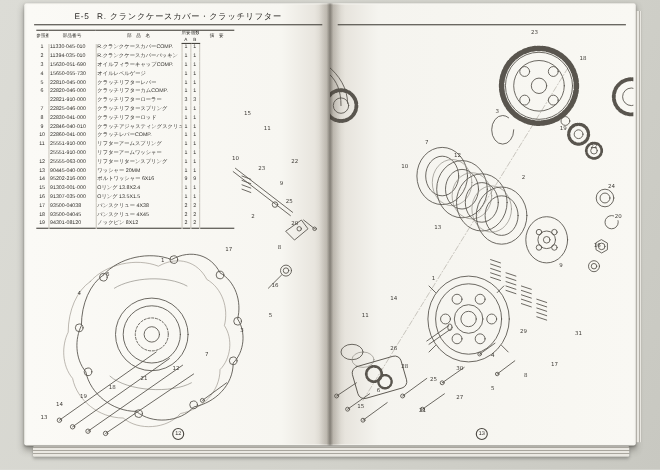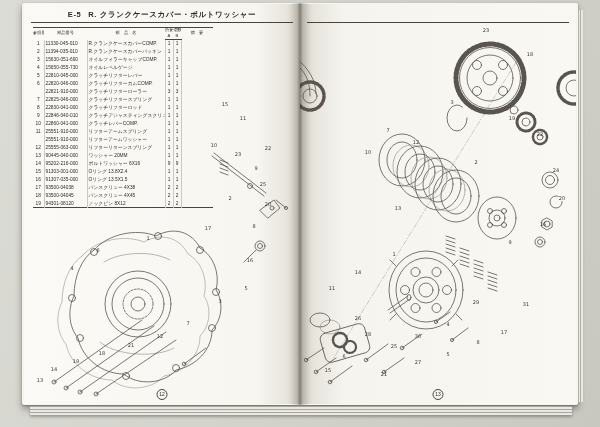--- a/index.html
+++ b/index.html
@@ -24,21 +24,21 @@
                  rgba(48,43,36,.45) 50%, rgba(90,80,68,.16) 65%, rgba(90,80,68,0) 100%); }
 
   .stack-bottom { position:absolute; left:30px; top:406px; width:542px; height:9px; border-radius:1px;
       background:repeating-linear-gradient(to bottom,#a9a69e 0 1px,#eae8e2 1px 3px);
       box-shadow:0 2px 3px rgba(0,0,0,.28); }
   .stack-right { position:absolute; left:578px; top:10px; width:5px; height:392px;
       background:repeating-linear-gradient(to right,#b3b0a8 0 1px,#e9e7e1 1px 2.5px); }
 
   .page-header { position:absolute; top:6px; left:0; width:100%; display:flex;
       justify-content:center; gap:7px; font-size:7.5px; letter-spacing:.6px;
-      color:#2b2926; font-weight:bold; }
+      color:#2b2926; font-weight:normal; }
   .rule { position:absolute; top:18px; left:7px; right:7px; border-top:1px solid #48453f; }
 
   .page-no { position:absolute; bottom:4px; left:50%; transform:translateX(-50%);
       width:11px; height:11px; border:1px solid #48453f; border-radius:50%;
       font-size:5px; line-height:9px; text-align:center; color:#2b2926; }
 
   
   .parts-table { position:absolute; left:9px; top:23px; width:180px;
       border-collapse:collapse; font-size:4.8px; color:#2f2d29;
       border-bottom:1px solid #48453f; table-layout:fixed; }
@@ -62,21 +62,21 @@
 </style>
 </head>
 <body>
 
 <div class="photo">
   <div class="book">
 
     <div class="page page-left">
       <div class="page-header">
         <span>E-5</span>
-        <span>R. クランクケースカバー・ボルトワッシャー</span>
+        <span>R. クランクケースカバー・クラッチリフター</span>
       </div>
       <div class="rule"></div>
 
       <table class="parts-table">
         <colgroup>
           <col class="col-ref">
             <col class="col-no">
             <col class="col-name">
           <col class="col-q">
             <col class="col-q">

